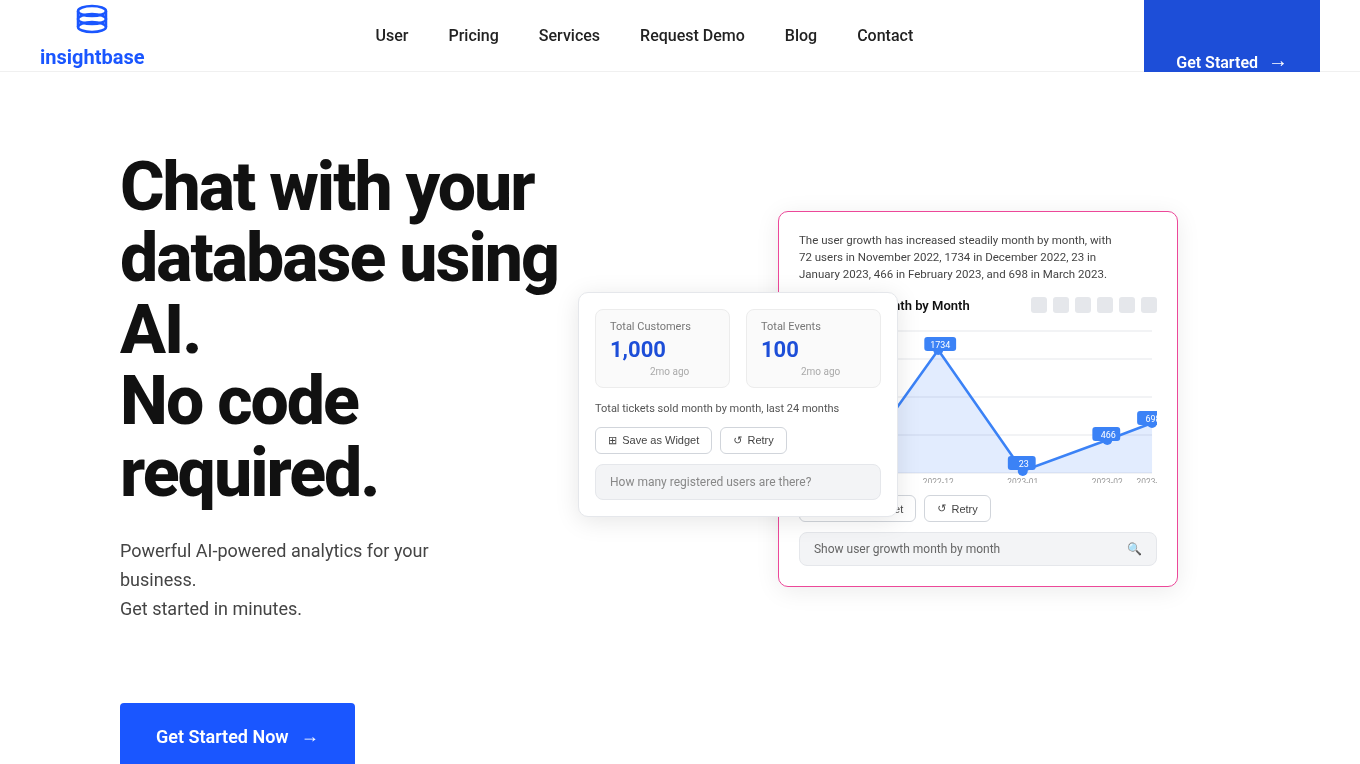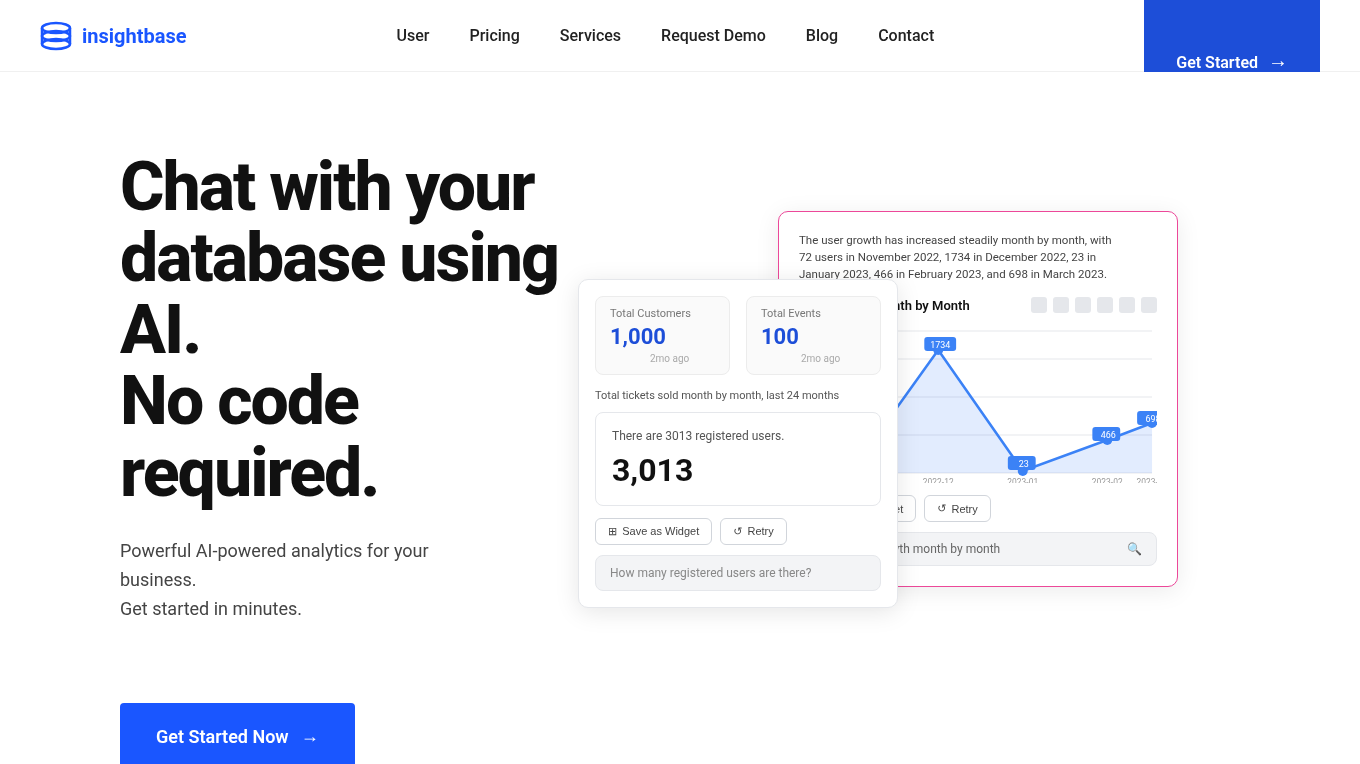--- a/index.html
+++ b/index.html
@@ -5,21 +5,21 @@
     * { margin: 0; padding: 0; box-sizing: border-box; }
     body { font-family: -apple-system, BlinkMacSystemFont, 'Segoe UI', Roboto, sans-serif; background: #fff; color: #111; overflow-x: hidden; }
 
     
     nav {
       display: flex; align-items: center; justify-content: space-between;
       padding: 0 40px; height: 72px; border-bottom: 1px solid #f0f0f0;
       position: sticky; top: 0; background: #fff; z-index: 100;
     }
     .logo {
-      display: flex; align-items: center; gap: 10px; text-decoration: none;
+      display: flex; align-items: center; gap: 10px; text-decoration: none; flex-direction: column;
     }
     .logo-icon {
       width: 32px; height: 32px;
     }
     .logo-text {
       font-size: 20px; font-weight: 700; color: #1a56ff;
     }
     .nav-links {
       display: flex; align-items: center; gap: 40px; list-style: none;
     }
@@ -66,21 +66,21 @@
 
     
     .hero-right {
       flex: 1; position: relative; min-height: 480px; min-width: 560px;
       display: flex; align-items: flex-start; justify-content: flex-start;
       padding-top: 60px;
     }
 
     
     .chat-widget {
-      position: absolute; left: 0; top: 68px; z-index: 2;
+      position: absolute; left: 0; top: 81px; z-index: 2;
       background: #fff; border: 1px solid #e5e7eb; border-radius: 10px;
       box-shadow: 0 4px 24px rgba(0,0,0,0.10); width: 320px; padding: 16px;
     }
     .metrics-row {
       display: flex; gap: 16px; margin-bottom: 14px;
     }
     .metric-card {
       flex: 1; background: #fafafa; border: 1px solid #ececec; border-radius: 8px; padding: 10px 14px;
     }
     .metric-label { font-size: 11px; color: #777; margin-bottom: 4px; }
@@ -278,24 +278,20 @@
           <div class="metric-value">1,000</div>
           <div class="metric-time">2mo ago</div>
         </div>
         <div class="metric-card">
           <div class="metric-label">Total Events</div>
           <div class="metric-value">100</div>
           <div class="metric-time">2mo ago</div>
         </div>
       </div>
       <div class="chart-header">Total tickets sold month by month, last 24 months</div>
-      <div class="chat-result-box">
-        <div class="chat-result-text">There are 3013 registered users.</div>
-        <div class="chat-result-number">3,013</div>
-      </div>
       <div class="chat-actions">
         <button class="chat-action-btn">
           <span>⊞</span>
           <span>Save as Widget</span>
         </button>
         <button class="chat-action-btn">
           <span>↺</span>
           <span>Retry</span>
         </button>
       </div>

